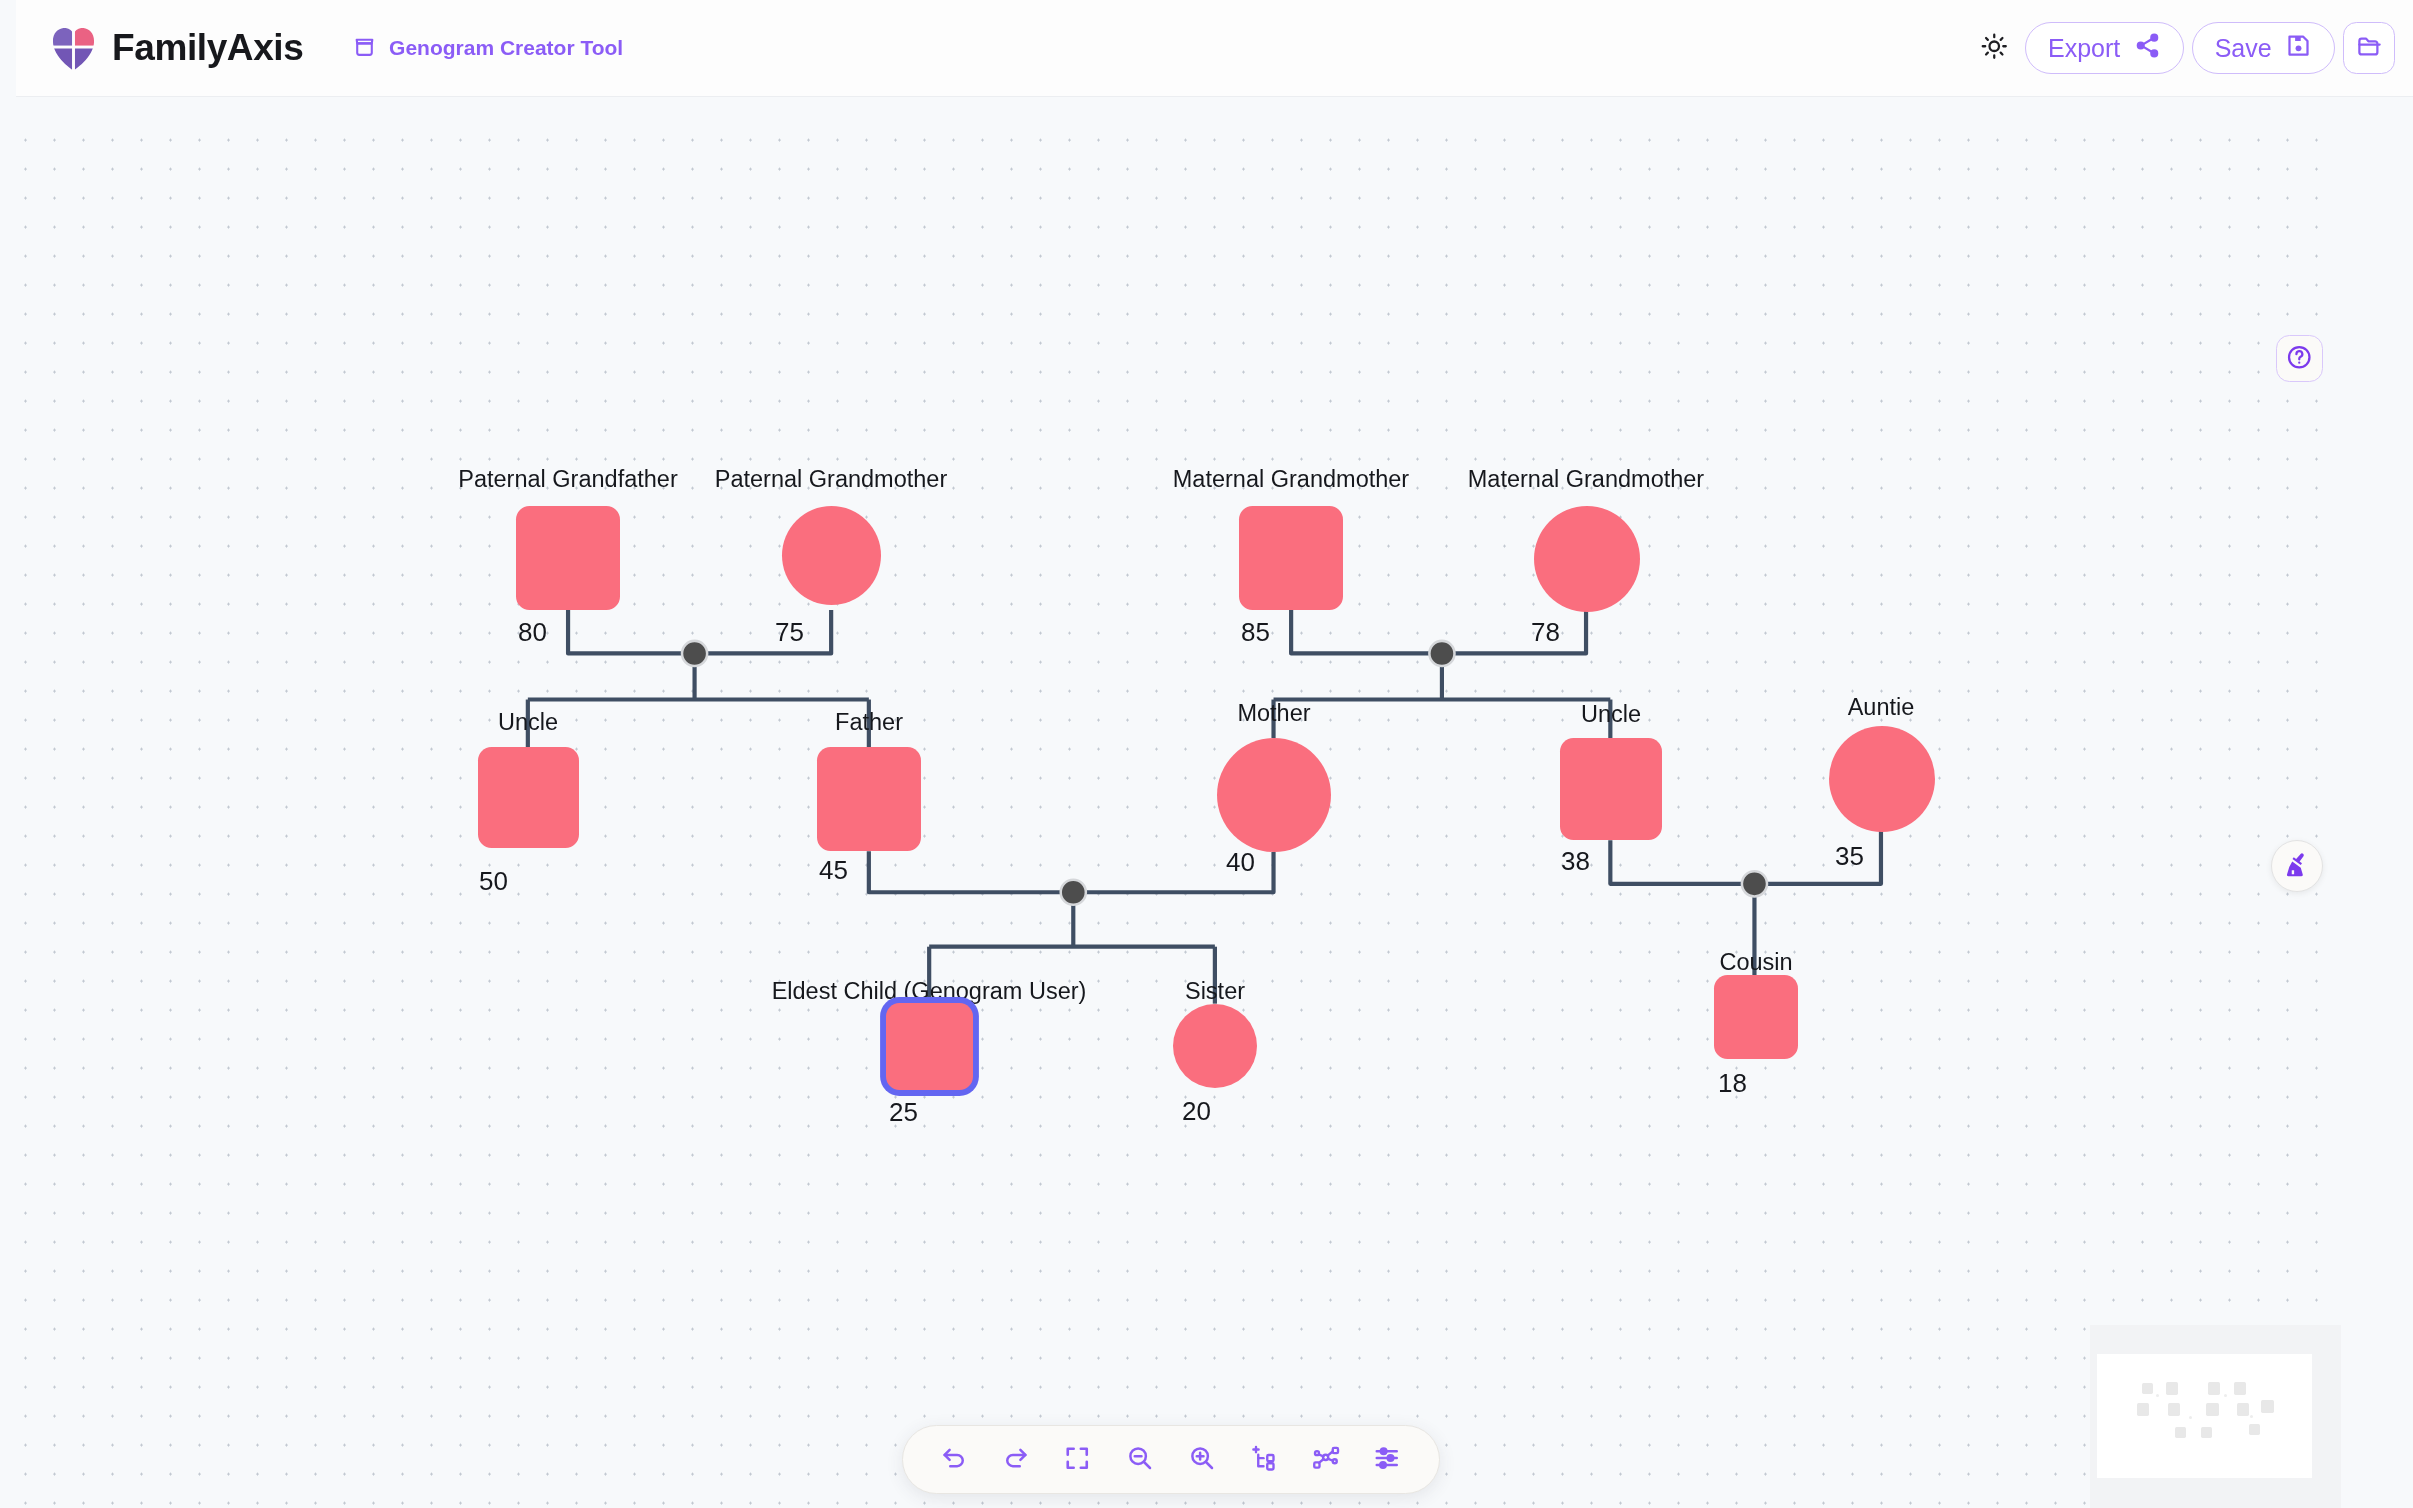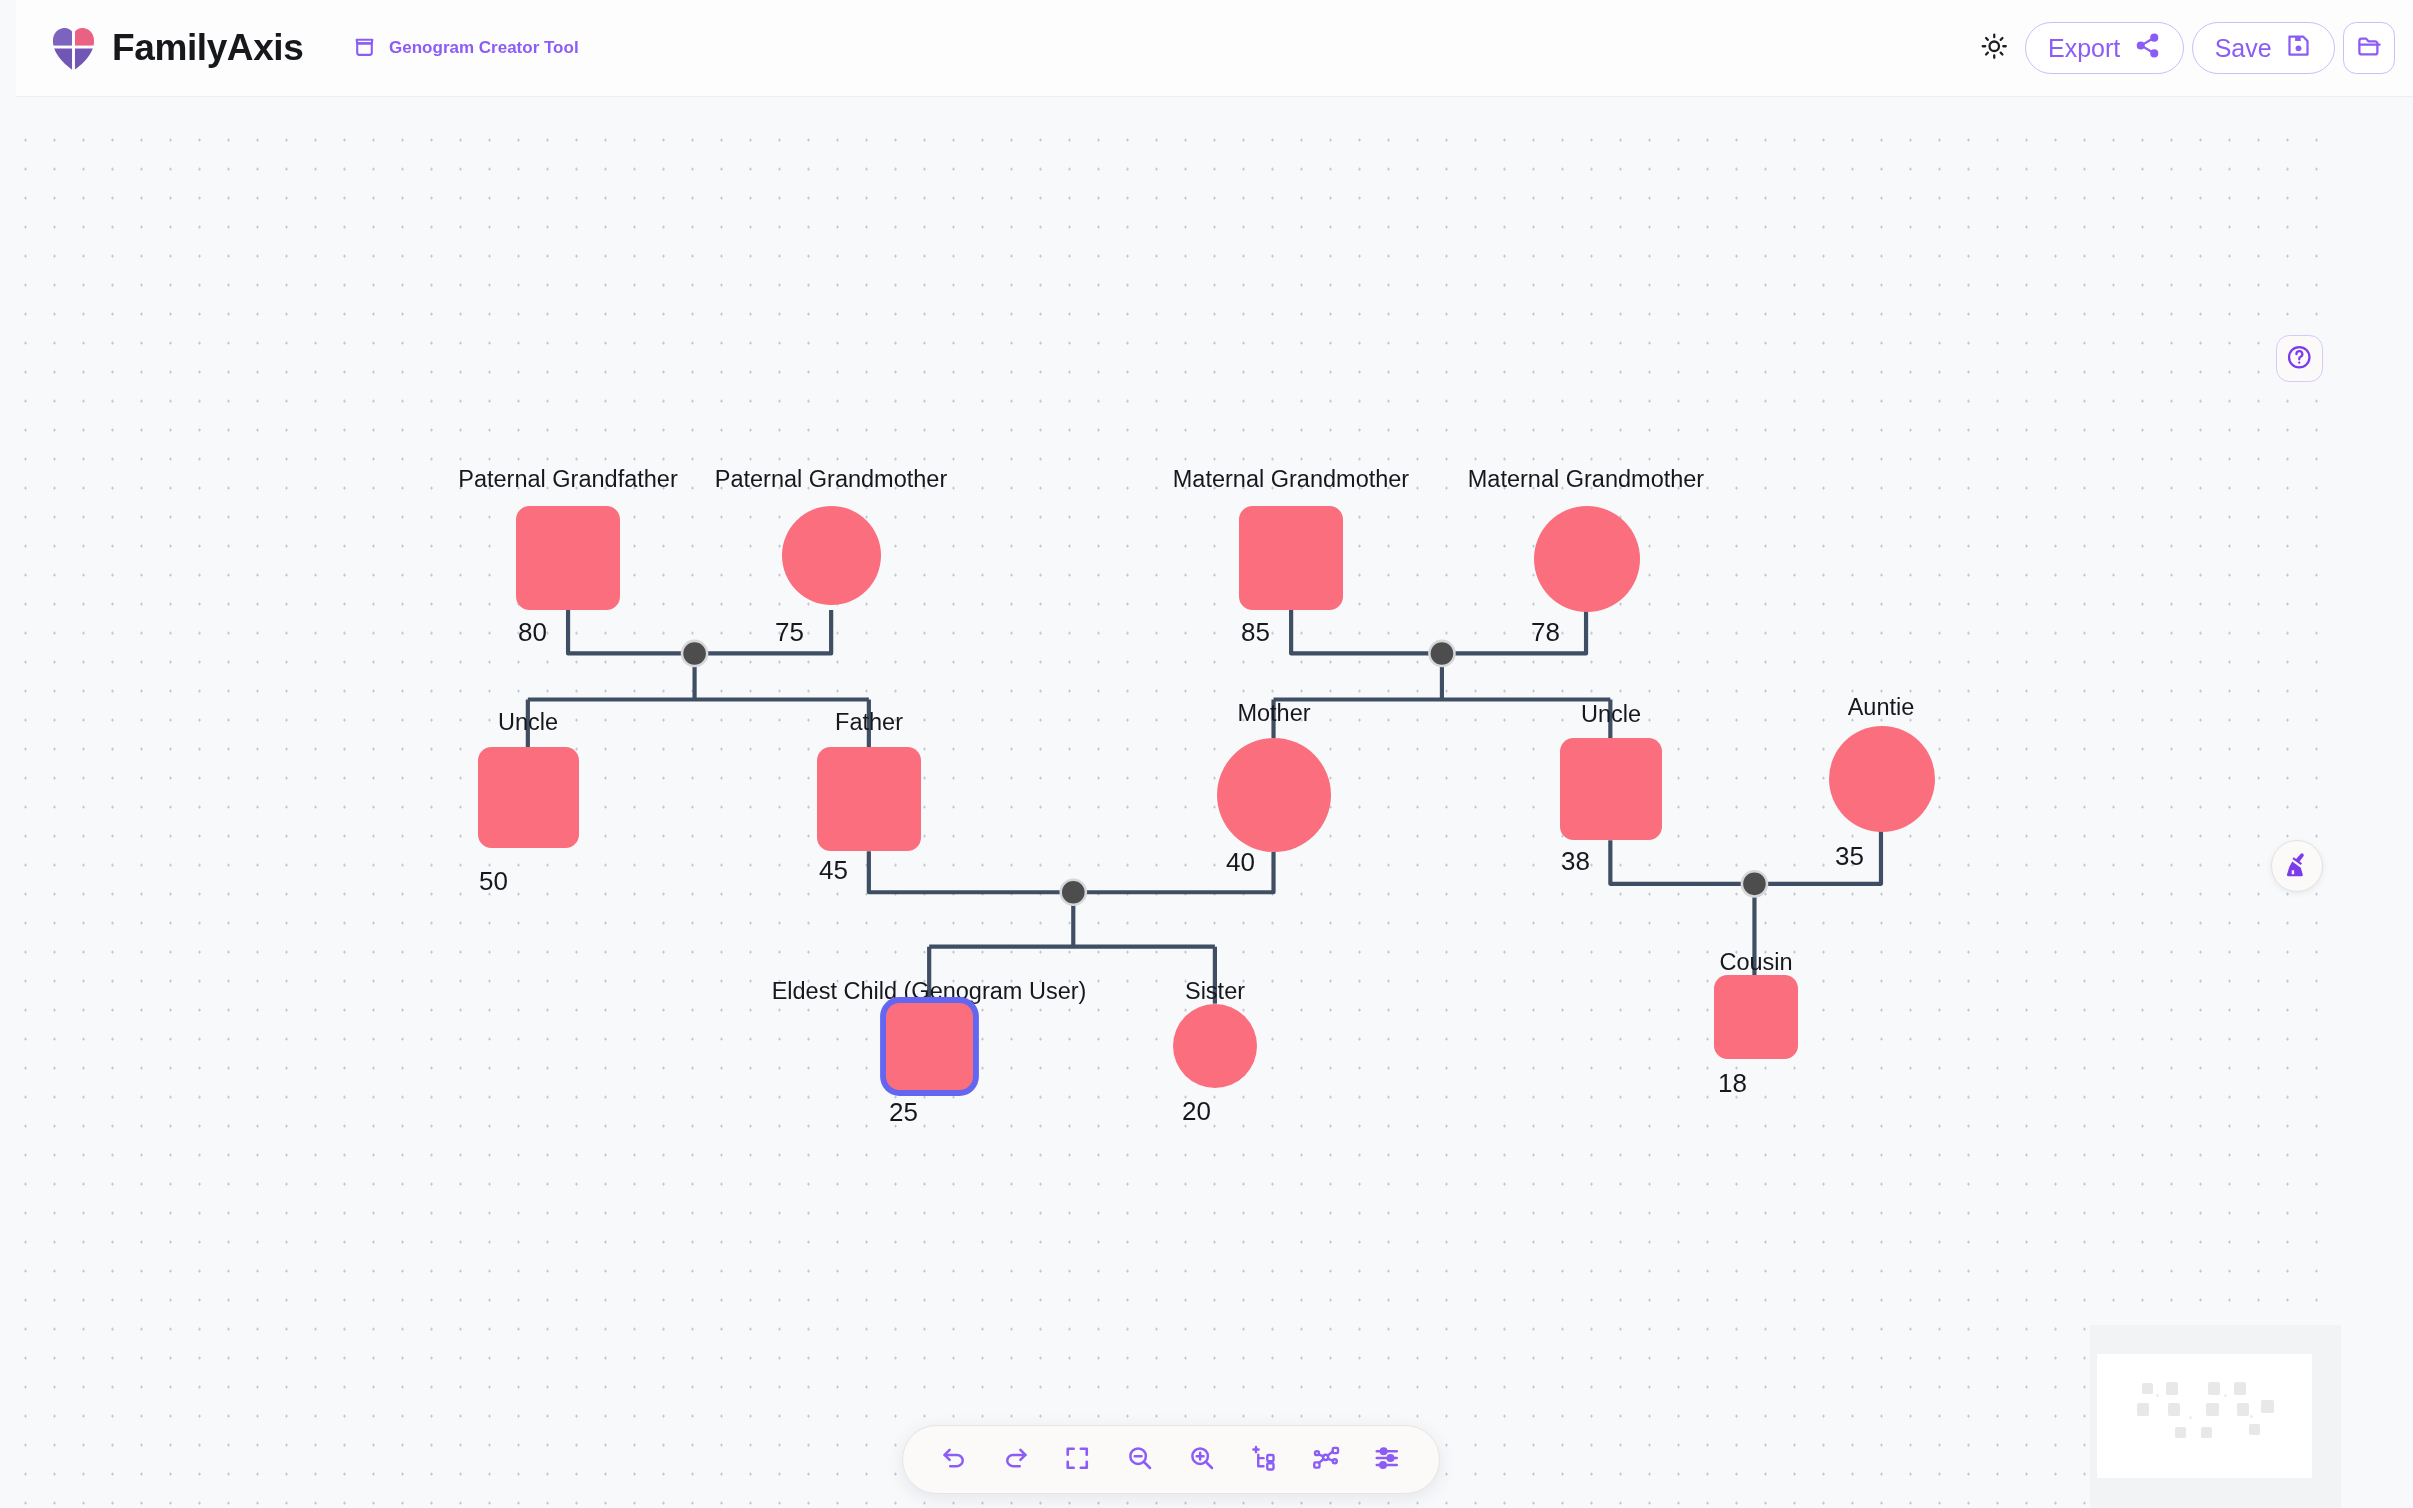--- a/index.html
+++ b/index.html
@@ -51,21 +51,21 @@
     white-space: nowrap;
   }
 
   .tool-badge {
     display: flex;
     align-items: center;
     gap: 11.7px;
     margin-left: 49px;
   }
   .tool-badge-label {
-    font-size: 17px;
+    font-size: 21px;
     font-weight: bold;
     color: #8b5cf6;
     white-space: nowrap;
   }
 
   .header-right {
     margin-left: auto;
     display: flex;
     align-items: center;
     gap: 8px;

